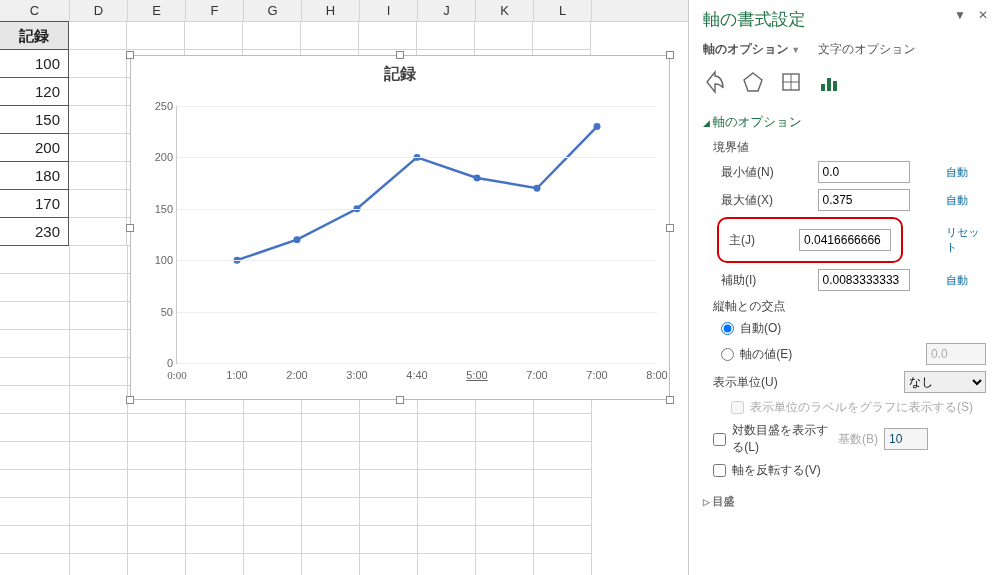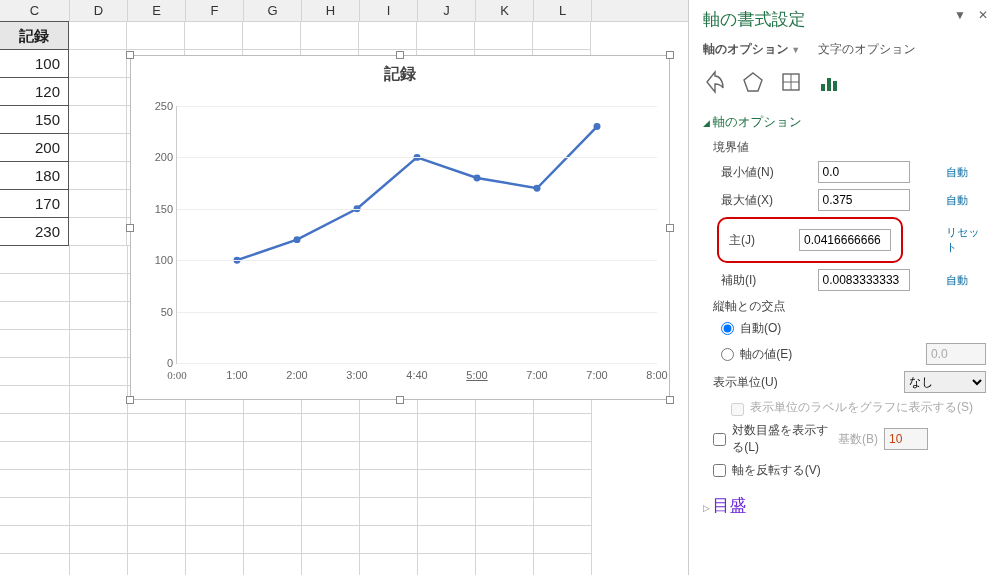--- a/index.html
+++ b/index.html
@@ -70,23 +70,23 @@
 .opt-label { width: 60px; }
 .opt-input { width: 92px; height: 22px; border: 1px solid #aaa; padding: 0 4px; font-size: 12px; }
 .opt-auto { font-size: 11px; color: #0369a1; width: 40px; }
 .highlight-box { border: 2.5px solid #d20000; padding: 10px; margin-left: -4px; border-radius: 10px; }
 
 .radio-row, .check-row { display: flex; align-items: center; padding: 3px 0 3px 18px; gap: 6px; font-size: 12px; color: #444; }
 .radio-row input, .check-row input { margin: 0; }
 .radio-row.right-input .opt-input { margin-left: auto; width: 60px; background: #f5f5f5; color: #aaa; }
 .select-input { width: 82px; height: 22px; border: 1px solid #aaa; font-size: 12px; margin-left: auto; }
 .disabled-text { color: #aaa; }
-.indent { padding-left: 28px; align-items: flex-end; }
+.indent { padding-left: 28px; }
 .check-green { accent-color: #217346; }
-.collapse-sec { padding: 8px 14px; color: #6d28d9; font-size: 17px; }
+.collapse-sec { padding: 8px 14px; color: #737373; font-size: 11px; font-weight: bold; }
 .collapse-sec::before { content: "▷ "; font-size: 9px; color: #888; }
 </style>
 </head>
 <body>
 
 <div class="container">
   <div class="sheet">
     <div class="col-headers">
       <div class="col-h colC">C</div>
       <div class="col-h colD">D</div>
@@ -461,21 +461,21 @@
         </select>
       </div>
       <div class="check-row indent">
         <input type="checkbox" disabled="" style="">
         <span class="disabled-text">表示単位のラベルをグラフに表示する(S)</span>
       </div>
       <div class="check-row" style="padding-left:10px">
         <input type="checkbox" class="check-green" style="">
         <span style="width:100px">対数目盛を表示する(L)</span>
         <span class="disabled-text">基数(B)</span>
-        <input class="opt-input" style="width: 44px; background: rgb(245, 245, 245); color: #c2410c;" disabled="" value="10">
+        <input class="opt-input" style="width: 44px; background: rgb(245, 245, 245); color: #0c4a6e;" disabled="" value="10">
       </div>
       <div class="check-row" style="padding-left:10px">
         <input type="checkbox" style="">
         <span>軸を反転する(V)</span>
       </div>
     </div>
     <div class="collapse-sec">目盛</div>
   </div>
 </div>
 

